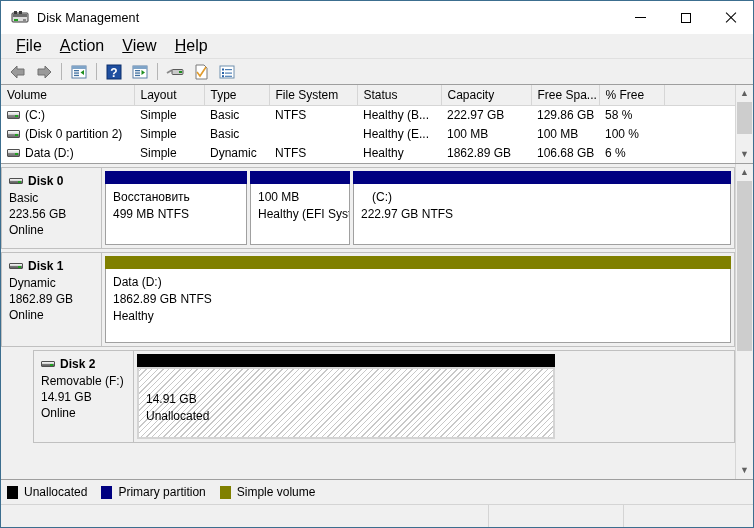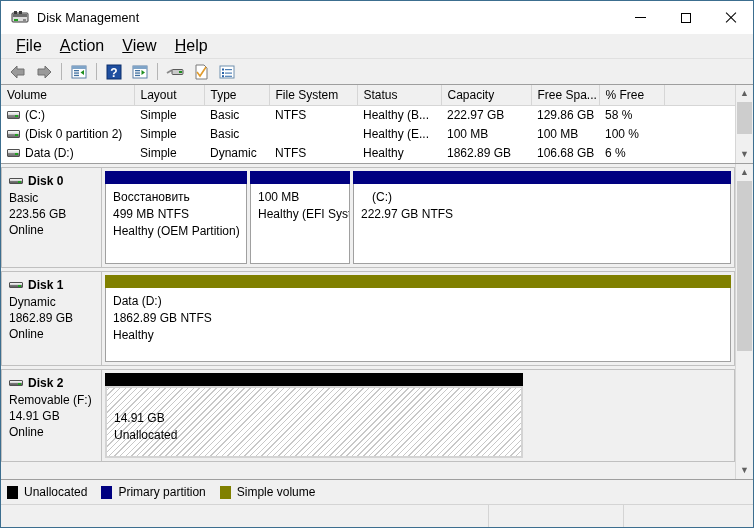--- a/index.html
+++ b/index.html
@@ -335,37 +335,36 @@
       <div class="sb-track">
         <div class="sb-thumb" style="top:0;height:32px;"></div>
       </div>
       <div class="sb-arrow">▼</div>
     </div>
   </div>
 
   <div class="disk-pane">
     <div class="disk-scroll">
 
-      <div class="disk-row" style="height:101px;">
+      <div class="disk-row" style="height:82px;">
         <div class="disk-info">
           <div class="disk-title">
             <span class="disk-hd-ico"></span>
             <span>Disk 0</span>
           </div>
           <div class="disk-meta">Basic</div>
           <div class="disk-meta">223.56 GB</div>
           <div class="disk-meta">Online</div>
         </div>
         <div class="disk-body">
           <div class="part" style="width:142px;">
             <div class="part-bar" style="background:#000080;"></div>
             <div class="part-box">
               <div class="part-line b">Восстановить</div>
               <div class="part-line">499 MB NTFS</div>
-              <div class="part-line">Healthy (OEM Partition)</div>
             </div>
           </div>
           <div class="part" style="width:100px;">
             <div class="part-bar" style="background:#000080;"></div>
             <div class="part-box">
               <div class="part-line b"></div>
               <div class="part-line">100 MB</div>
               <div class="part-line">Healthy (EFI Syste</div>
             </div>
           </div>
@@ -394,21 +393,21 @@
             <div class="part-bar" style="background:#808000;"></div>
             <div class="part-box">
               <div class="part-line b">Data  (D:)</div>
               <div class="part-line">1862.89 GB NTFS</div>
               <div class="part-line">Healthy</div>
             </div>
           </div>
         </div>
       </div>
 
-      <div class="disk-row" style="height:93px;">
+      <div class="disk-row" style="height:93px;padding-left:32px;">
         <div class="disk-info">
           <div class="disk-title">
             <span class="disk-hd-ico"></span>
             <span>Disk 2</span>
           </div>
           <div class="disk-meta">Removable (F:)</div>
           <div class="disk-meta">14.91 GB</div>
           <div class="disk-meta">Online</div>
         </div>
         <div class="disk-body" style="background:#f0f0f0;">

